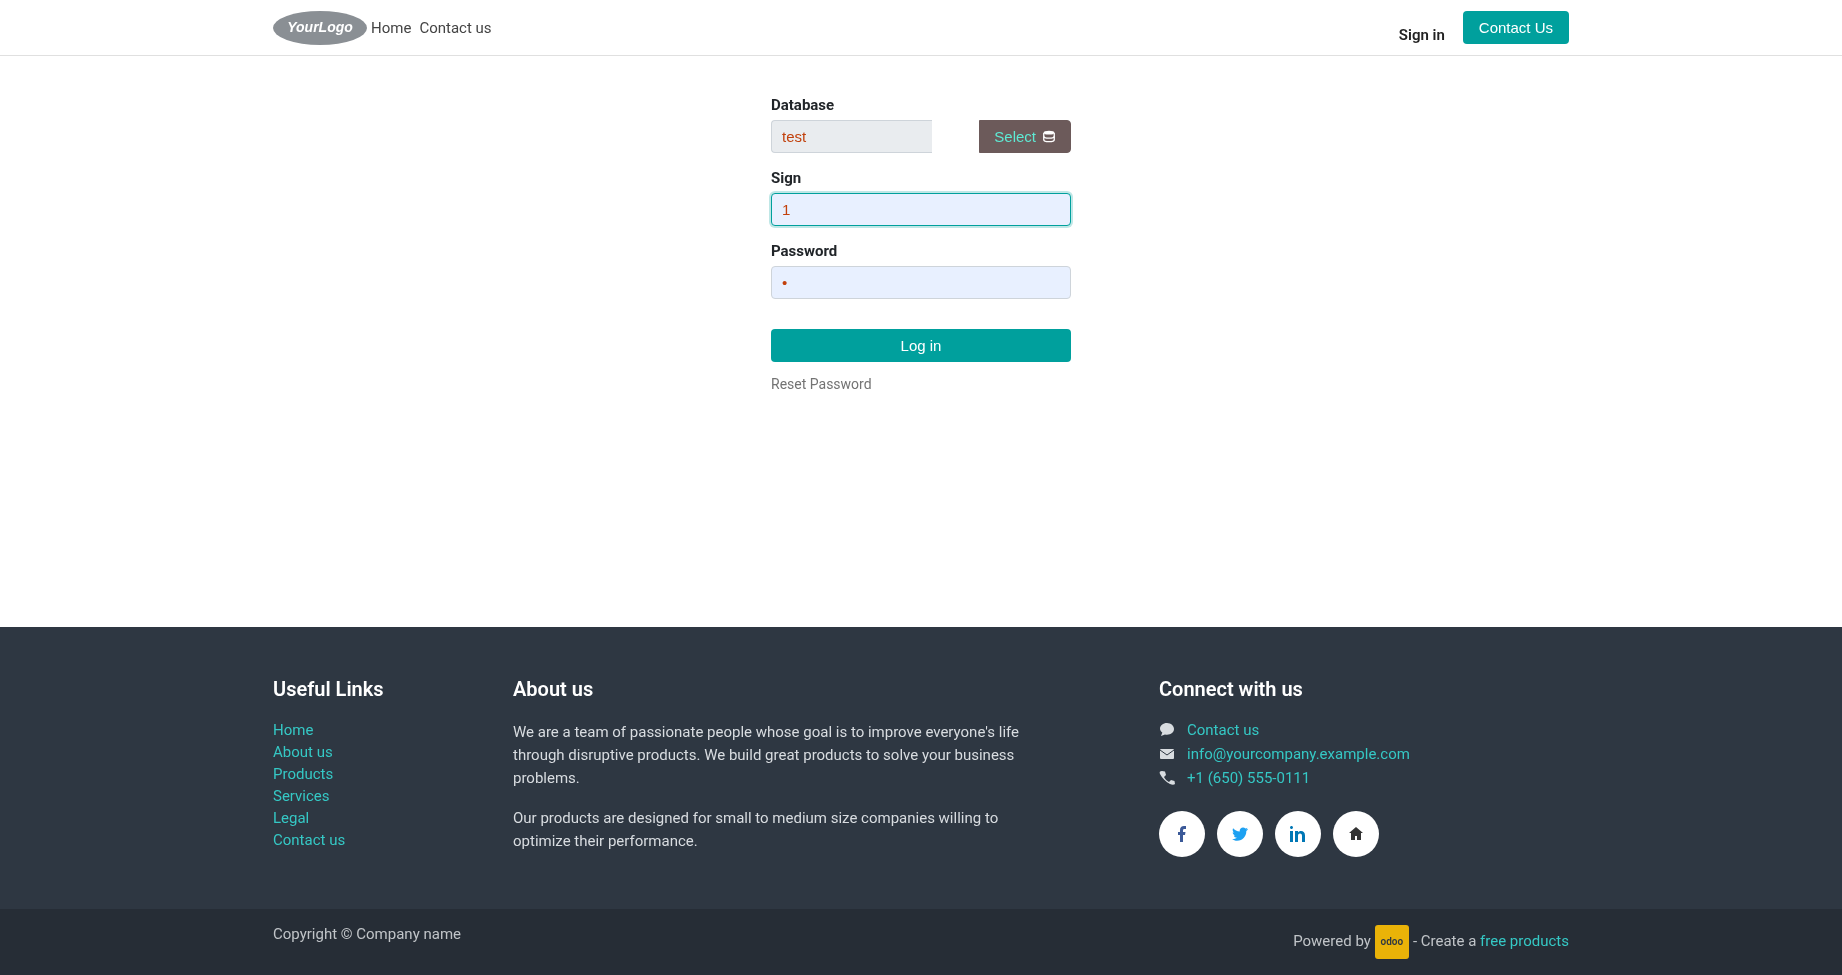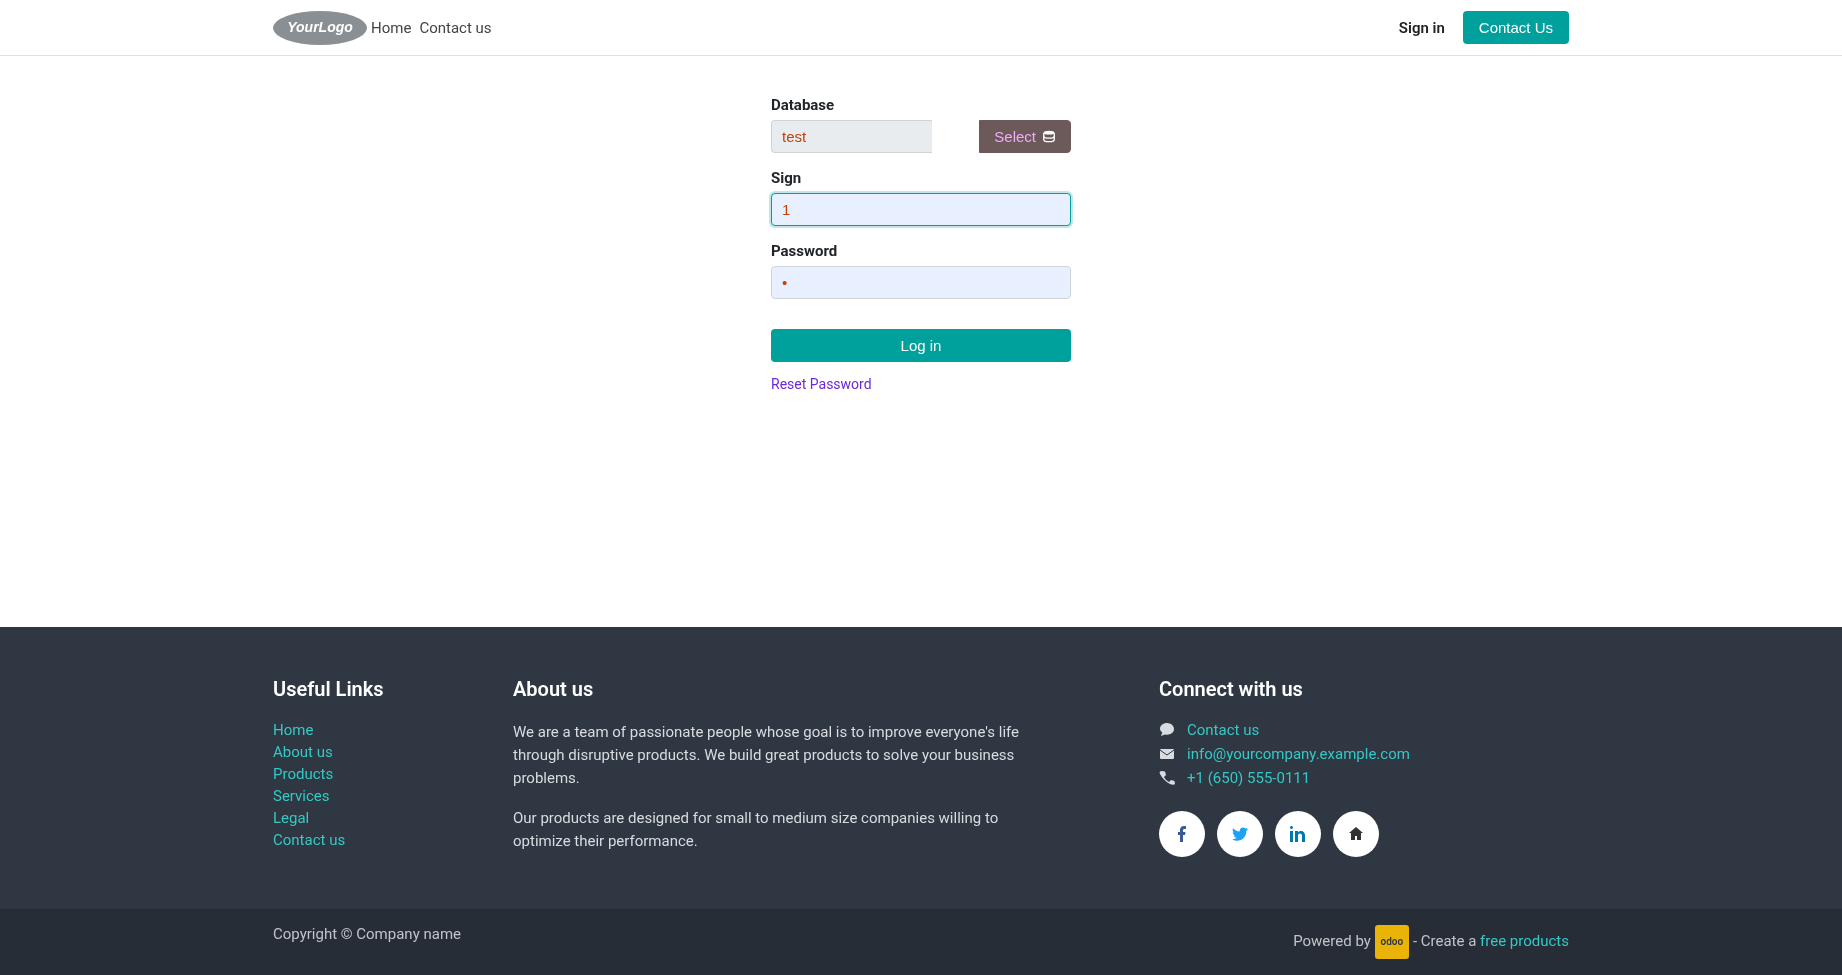--- a/index.html
+++ b/index.html
@@ -35,21 +35,21 @@
     width: 94px;
     height: 40px;
   }
   .nav-link {
     color: #444;
     text-decoration: none;
     font-size: 15px;
     padding: 8px 4px;
     cursor: pointer;
   }
-  .nav-right { display: flex; align-items: center; gap: 18px; }
+  .nav-right { display: flex; align-items: flex-end; gap: 18px; }
   .btn {
     display: inline-block;
     border: none;
     border-radius: 4px;
     font-size: 15px;
     cursor: pointer;
     padding: 8px 16px;
     background: transparent;
     color: #333;
   }
@@ -96,21 +96,21 @@
     background: #e9ecef;
     border-top-right-radius: 0;
     border-bottom-right-radius: 0;
     border-right: none;
   }
   .db-select-btn {
     display: flex;
     align-items: center;
     gap: 6px;
     background: #6c5a5a;
-    color: #f0abfc;
+    color: #5eead4;
     border: 1px solid #6c5a5a;
     padding: 7px 14px;
     font-size: 15px;
     border-radius: 0 4px 4px 0;
     cursor: pointer;
     white-space: nowrap;
     margin-left: 47px;
   }
   .db-icon { width: 14px; height: 14px; }
 
@@ -130,21 +130,21 @@
     padding: 8px 0;
     font-size: 15px;
     border-radius: 4px;
     cursor: pointer;
     margin-top: 14px;
     font-weight: 400;
   }
   .reset-link {
     display: inline-block;
     margin-top: 14px;
-    color: #6d28d9;
+    color: #737373;
     text-decoration: none;
     font-size: 14px;
   }
 
   
   .footer {
     background: #2E3742;
     color: #e0e4e8;
     padding: 50px 0 0;
   }

